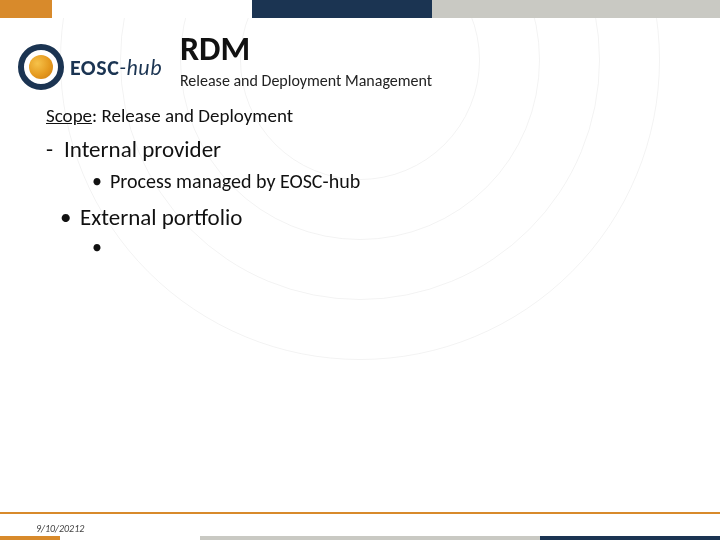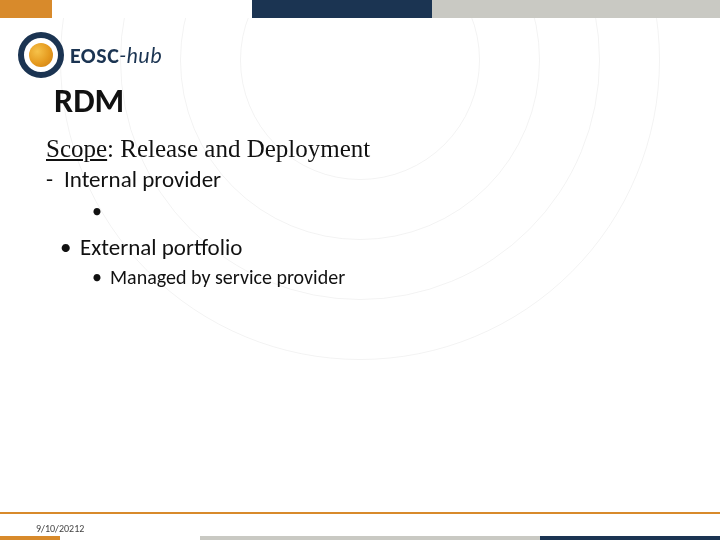--- a/index.html
+++ b/index.html
@@ -41,23 +41,22 @@
   .topbar .seg { height: 100%; }
   .seg.orange { background: #d88a2b; flex: 0 0 52px; }
   .seg.white  { background: #fff;     flex: 0 0 200px; }
   .seg.navy   { background: #1b3452;  flex: 0 0 180px; }
   .seg.grey   { background: #c9c9c3;  flex: 1 1 auto; }
 
   
   .header {
     position: relative;
     display: flex;
-    align-items: flex-start;
+    align-items: flex-end;
     padding: 8px 0 0 18px;
-    flex-direction: column;
   }
   .logo {
     display: flex;
     align-items: center;
     gap: 6px;
     margin-top: 6px;
   }
   .logo-mark {
     width: 46px; height: 46px;
     position: relative;
@@ -76,44 +75,43 @@
   }
   .logo-text {
     font-weight: 700;
     font-size: 22px;
     color: #1b3452;
     letter-spacing: 0.5px;
   }
   .logo-text .hub { font-weight: 400; font-style: italic; }
 
   .title-block {
-    margin-left: 36px;
+    margin-left: 18px;
     margin-top: 2px;
   }
   .title-main {
     font-size: 34px;
     font-weight: 700;
     color: #111;
   }
   .title-sub {
     font-size: 16px;
     color: #222;
     margin-top: 2px;
   }
 
   
   .content {
     position: relative;
     padding: 14px 40px 0 46px;
     color: #111;
   }
   .scope-line {
-    font-size: 25px;
-    margin-bottom: 2px;
-    font-family: Liberation Serif, serif;
+    font-size: 19px;
+    margin-bottom: 8px;
   }
   .scope-line .u { text-decoration: underline; }
   .dash-line {
     font-size: 23px;
     display: flex;
     margin-bottom: 6px;
   }
   .dash-line .dash { width: 18px; text-align: left; }
   .sub-bullet {
     font-size: 20px;
@@ -142,20 +140,21 @@
   .footer {
     position: absolute;
     left: 0; right: 0;
     bottom: 0;
     height: 24px;
     display: flex;
     align-items: center;
     padding: 0 22px 0 36px;
     font-size: 10px;
     color: #444;
+    font-style: italic;
   }
   .bottombar {
     position: absolute;
     left: 0; right: 0;
     bottom: 0;
     height: 4px;
     display: flex;
   }
   .bottombar .bseg { height: 100%; }
   .bseg.o { background: #d88a2b; flex:0 0 60px; }
@@ -185,48 +184,49 @@
     <div class="logo-mark">
       <div class="logo-ring"></div>
       <div class="logo-core"></div>
     </div>
     <div class="logo-text">
       <span>EOSC</span><span class="hub">-hub</span>
     </div>
   </div>
   <div class="title-block">
     <div class="title-main">RDM</div>
+    <div class="title-sub">Release and Deployment Management</div>
   </div>
 </div>
 
 <div class="content">
 
   <div class="scope-line">
     <span class="u">Scope</span><span>: Release and Deployment</span>
   </div>
 
   <div class="dash-line">
     <span class="dash">-</span>
     <span>Internal provider</span>
   </div>
 
   <div class="sub-bullet">
     <span class="dot">•</span>
+    <span>Process managed by EOSC-hub</span>
   </div>
 
   <div class="top-bullet">
     <span class="dot">•</span>
     <span>
       <span class="bold">External</span><span> portfolio</span>
     </span>
   </div>
 
   <div class="sub-bullet">
     <span class="dot">•</span>
-    <span>Managed by service provider</span>
   </div>
 
 </div>
 
 <div class="footer-line"></div>
 <div class="footer">
   <span>9/10/2021</span>
   <span>2</span>
 </div>
 <div class="bottombar">

